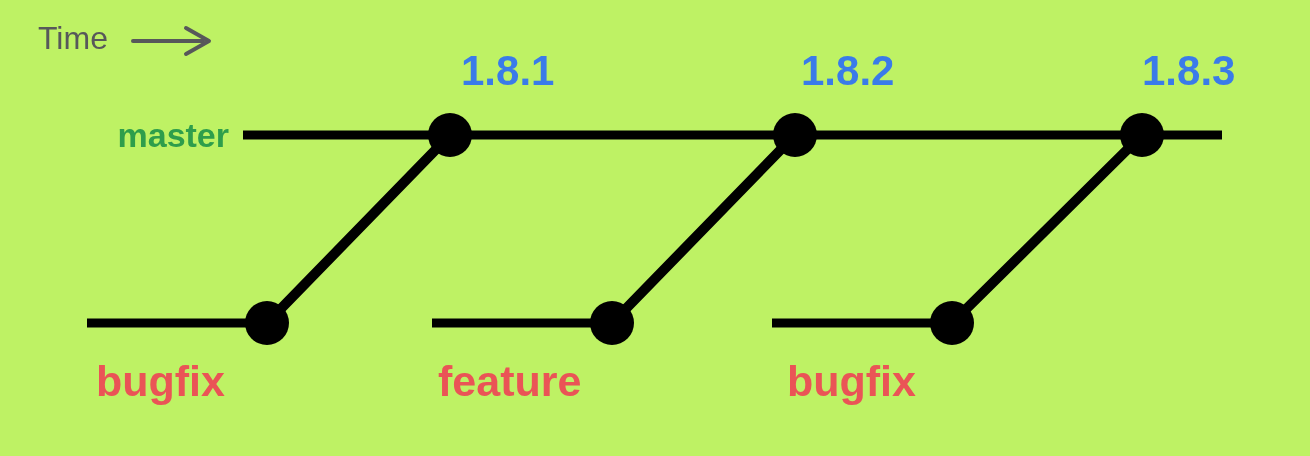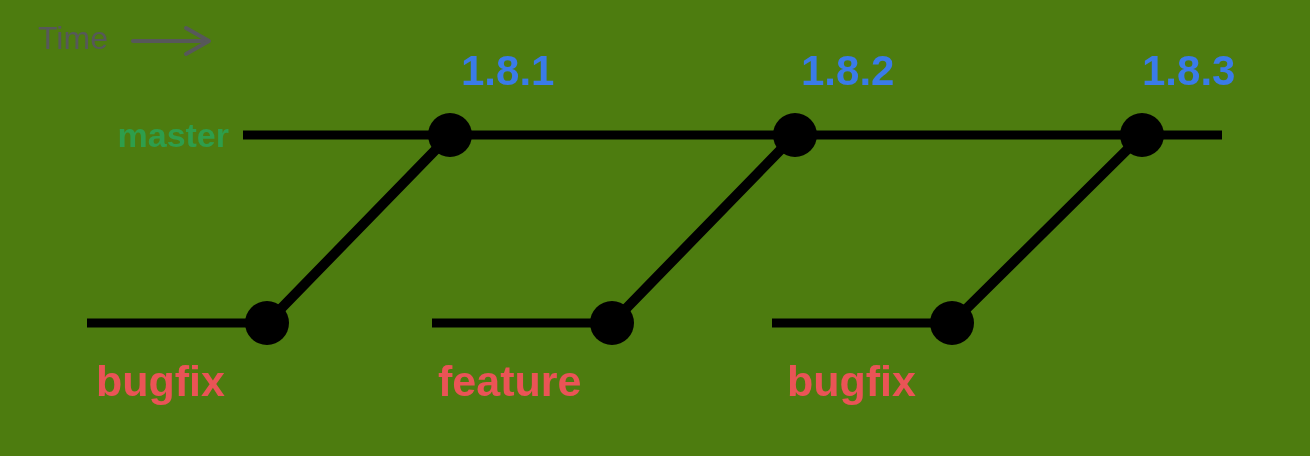--- a/index.html
+++ b/index.html
@@ -4,21 +4,21 @@
 <style>
   html, body {
     margin: 0;
     padding: 0;
     background: #ffffff;
   }
   .canvas {
     position: relative;
     width: 1310px;
     height: 456px;
-    background: #4d7c0f;
+    background: #bef264;
     overflow: hidden;
   }
   svg { display: block; }
   text {
     font-family: "Liberation Sans", "DejaVu Sans", sans-serif;
   }
   .time-label {
     font-size: 32px;
     font-weight: 400;
   }

